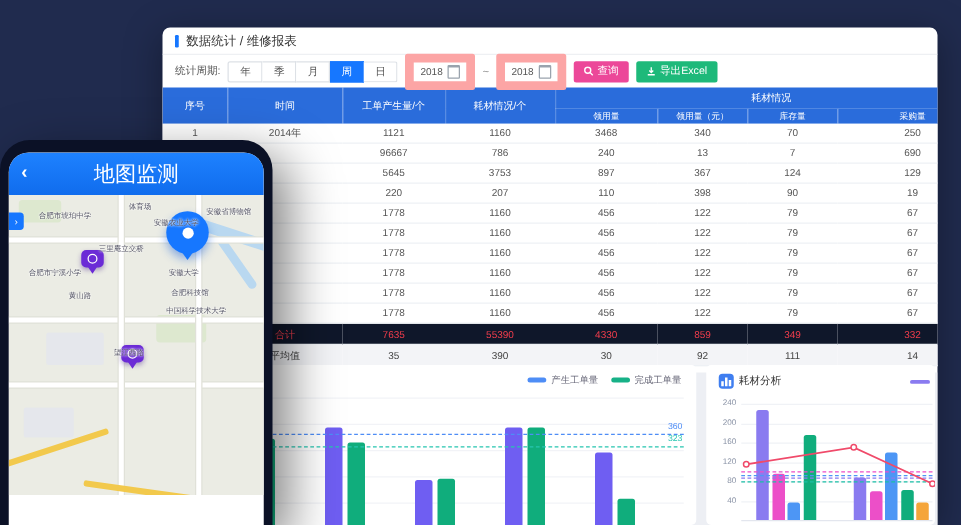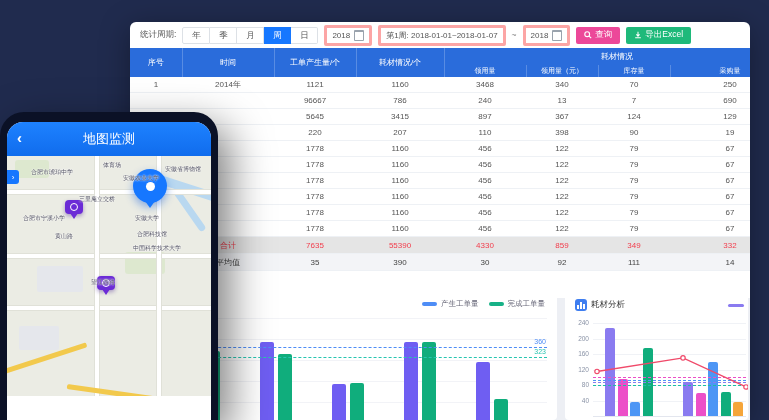--- a/index.html
+++ b/index.html
@@ -13,38 +13,38 @@
          font-size:10px;color:#333}
   .crumb-bar{width:3px;height:10px;background:#1677ff;margin-right:6px;border-radius:1px}
 
   .filters{height:24px;display:flex;align-items:center;gap:6px;padding:0 10px;font-size:8.5px;color:#555;margin-top:1px}
   .seg-group{display:flex}
   .seg{min-width:14px;height:15px;line-height:15px;text-align:center;border:1px solid #dde1e6;border-left:none;
        background:#fff;color:#555;font-size:8.5px;padding:0 6px;cursor:pointer}
   .seg:first-child{border-left:1px solid #dde1e6;border-radius:2px 0 0 2px}
   .seg:last-child{border-radius:0 2px 2px 0}
   .seg.active{background:#1677ff;border-color:#1677ff;color:#fff}
-  .select,.inputbox{height:15px;border:3px solid #fca5a5;border-radius:2px;display:flex;align-items:center;
+  .select,.inputbox{height:15px;border:7px solid #fca5a5;border-radius:2px;display:flex;align-items:center;
        padding:0 5px;color:#555;background:#fff;white-space:nowrap;font-size:8px}
   .select{gap:4px}
   .cal{width:8px;height:8px;border:1px solid #9aa3ad;border-top:2.5px solid #9aa3ad;border-radius:1px}
   .tilde{color:#888}
   .btn{height:17px;border-radius:2px;color:#fff;display:flex;align-items:center;gap:3px;padding:0 8px;
        font-size:8.5px;cursor:pointer;border:none}
   .btn.query{background:#ec4899}
   .btn.export{background:#1eb97a}
   .btn svg{display:block}
 
   table{border-collapse:collapse;table-layout:fixed;width:660px;font-size:8px;color:#555;margin-top:1px}
   thead th{background:#2a6cdb;color:#fff;font-weight:normal;border-right:1px solid rgba(255,255,255,.22);
            text-align:center;padding:0}
   tr.h1 th{height:17px;font-size:8px}
   tr.h2 th{height:12px;font-size:7px}
   tbody td{height:15px;text-align:center;border-bottom:1px solid #eef1f5;padding:0;background:#fff}
-  tr.total td{color:#f23d4c;background:#e5e5e5;height:16px}
+  tr.total td{color:#f23d4c;background:#0f172a;height:16px}
   tr.avg td{background:#f3f4f7;height:16px;color:#444}
 
   
   .strip{position:absolute;left:0;top:276px;width:620px;height:122px;background:#edeff4}
   .card{position:absolute;background:#fff;border-radius:4px;overflow:hidden}
   .card.left{left:20px;top:270px;width:407px;height:128px}
   .card.right{left:435px;top:270px;width:183px;height:128px}
 
   .legend{position:absolute;right:12px;top:7px;display:flex;gap:10px;align-items:center}
   .leg-item{display:flex;gap:4px;align-items:center}
@@ -69,21 +69,21 @@
   svg.lineplot{position:absolute;left:0;top:0}
 
   
   .phone{position:absolute;left:0;top:112px;width:218px;height:308px;background:#0b1126;
          border-radius:24px 24px 0 0;padding:10px 7px 0;box-sizing:border-box;z-index:5;
          box-shadow:12px 14px 40px rgba(0,0,0,.5)}
   .screen{width:204px;height:298px;border-radius:16px 16px 0 0;overflow:hidden;background:#fff}
   .p-header{height:34px;background:linear-gradient(180deg,#1e82ff,#106ced);display:flex;align-items:center;
             justify-content:center;position:relative;color:#fff}
   .p-back{position:absolute;left:10px;top:8px;font-size:15px;font-weight:bold;line-height:16px;cursor:pointer}
-  .p-title{font-size:13px}
+  .p-title{font-size:17px}
   .p-tabs{height:24px;display:flex;border-bottom:1px solid #eee;background:#fff}
   .p-tab{flex:1;display:flex;align-items:center;justify-content:center;font-size:9px;color:#444;position:relative;cursor:pointer}
   .p-tab.active{color:#1677ff}
   .p-tab.active::after{content:"";position:absolute;bottom:0;width:16px;height:2px;background:#1677ff;border-radius:1px}
   .p-map{position:relative;height:240px;background:#ebece4;overflow:hidden}
   .road-h{position:absolute;height:4px;background:#fff;box-shadow:0 0 0 1px #e0e1d8}
   .road-v{position:absolute;width:4px;background:#fff;box-shadow:0 0 0 1px #e0e1d8}
   .road-y{position:absolute;height:5px;background:#f2c94c;border-radius:2px;transform-origin:left center}
   .river{position:absolute;background:#b9d8f0;border-radius:4px;transform-origin:left center}
   .park{position:absolute;background:#dde8cf;border-radius:3px}
@@ -101,35 +101,38 @@
             border-radius:0 3px 3px 0;font-size:8px;display:flex;align-items:center;justify-content:center;cursor:pointer}
   .allbtn{position:absolute;right:6px;top:192px;width:36px;height:36px;background:#fff;border-radius:50%;
           box-shadow:0 2px 6px rgba(0,0,0,.25);display:flex;align-items:center;justify-content:center;
           font-size:9.5px;color:#444;cursor:pointer}
 </style>
 </head>
 <body>
 
 <div class="panel">
 
+  <div class="crumb">
+    <span class="crumb-bar"></span>
+    <span>数据统计 / 维修报表</span>
+  </div>
 
   <div class="filters">
     <span>统计周期:</span>
     <span class="seg-group" id="segs">
         <span class="seg">年</span>
         <span class="seg">季</span>
         <span class="seg">月</span>
         <span class="seg active">周</span>
         <span class="seg">日</span>
       </span>
     <span class="select">
       <span>2018</span>
       <span class="cal"></span>
     </span>
-    <span class="inputbox">第1周: 2018-01-01~2018-01-07</span>
     <span class="tilde">~</span>
     <span class="select">
       <span>2018</span>
       <span class="cal"></span>
     </span>
     <button class="btn query">
       <svg width="8" height="8" viewBox="0 0 10 10">
           <circle cx="4" cy="4" r="3" fill="none" stroke="#fff" stroke-width="1.4"></circle>
           <line x1="6.3" y1="6.3" x2="9" y2="9" stroke="#fff" stroke-width="1.4"></line>
         </svg>
@@ -187,21 +190,21 @@
           <td>786</td>
           <td>240</td>
           <td>13</td>
           <td>7</td>
           <td>690</td>
         </tr>
         <tr>
           <td></td>
           <td></td>
           <td>5645</td>
-          <td>3415</td>
+          <td>3753</td>
           <td>897</td>
           <td>367</td>
           <td>124</td>
           <td>129</td>
         </tr>
         <tr>
           <td></td>
           <td></td>
           <td>220</td>
           <td>207</td>

